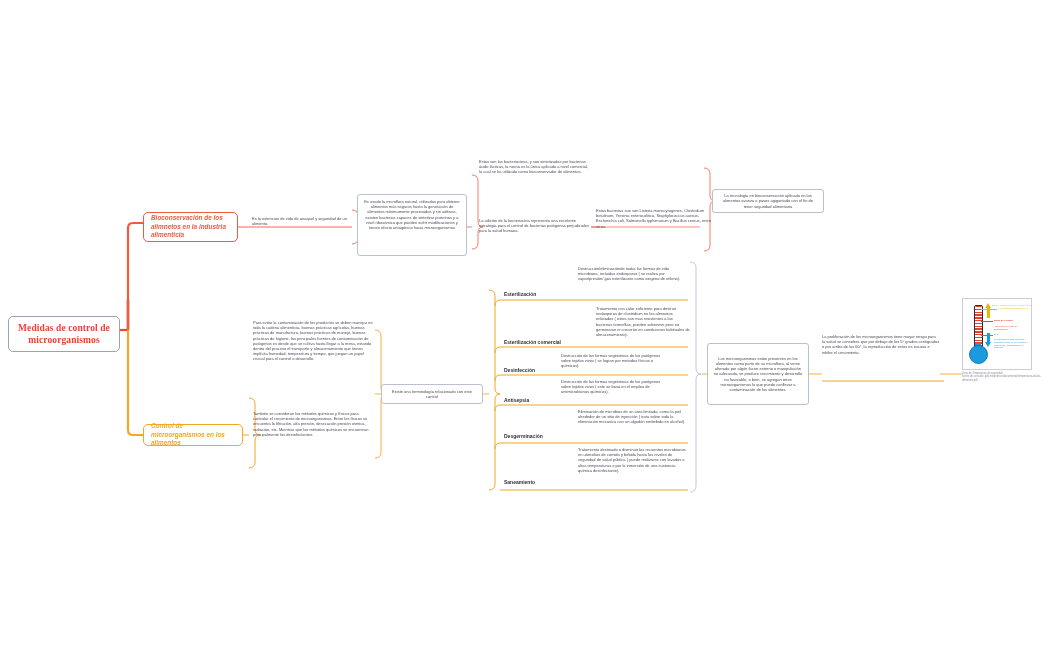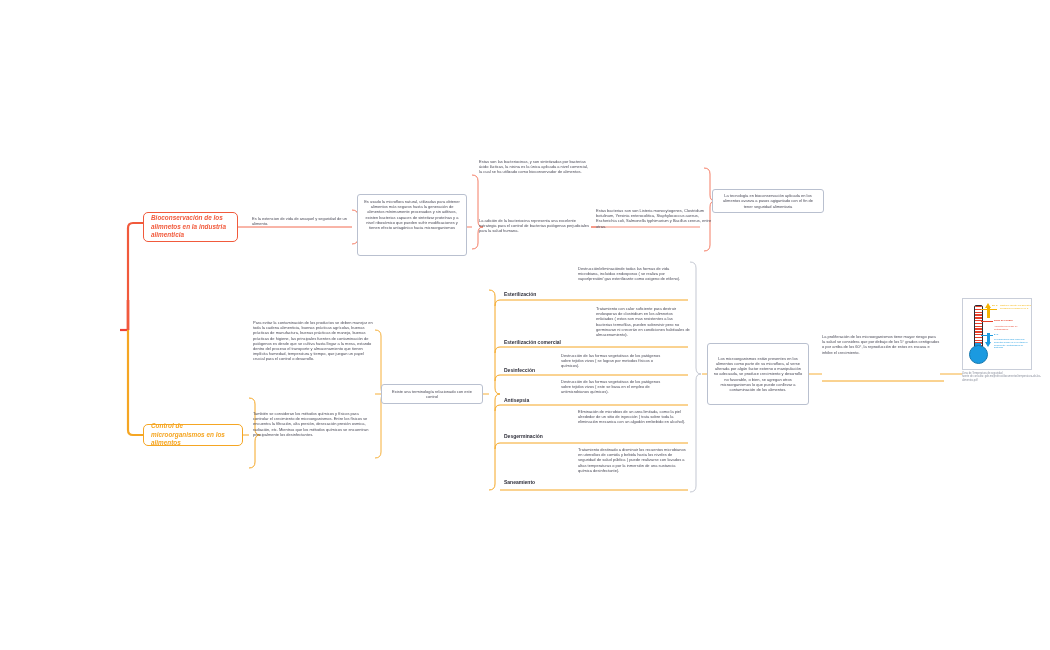--- a/index.html
+++ b/index.html
@@ -134,20 +134,23 @@
     <path d="M500 405 Q495 405 495 411" stroke="#f5a623" stroke-width="1" fill="none"></path>
     <path d="M500 443 Q495 443 495 449" stroke="#f5a623" stroke-width="1" fill="none"></path>
 
     <path d="M690 262 Q696 262 696 268 L696 368 Q696 374 701 374 Q696 374 696 380 L696 486 Q696 492 690 492" stroke="#aab0be" stroke-width="0.7" fill="none"></path>
     <path d="M702 374 L707 374" stroke="#f5a623" stroke-width="0.9" fill="none"></path>
     <path d="M809 374 L822 374" stroke="#f5a623" stroke-width="0.9" fill="none"></path>
     <path d="M940 374 L962 374" stroke="#f5a623" stroke-width="0.9" fill="none"></path>
     <path d="M822 381 L944 381" stroke="#f5a623" stroke-width="1" fill="none"></path>
   </svg>
 
+  <div class="node root">
+    <span>Medidas de control de microorganismos</span>
+  </div>
 
   <div class="node branch red">
     <span>Bioconservación de los alimnetos en la industria alimenticia</span>
   </div>
   <div class="node branch amber">
     <span>Control de microorganismos en los alimentos</span>
   </div>
 
   <div class="node plain left" id="n-bio-def">Es la extencion de vida de anaquel y seguridad de un alimento.</div>
 

